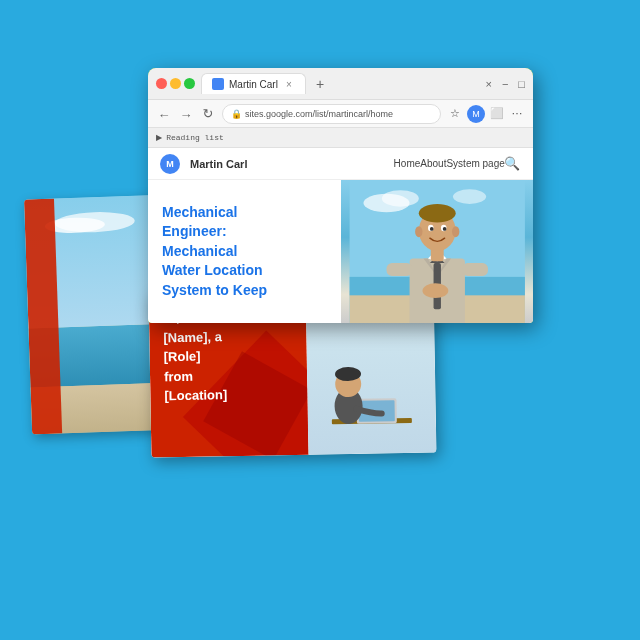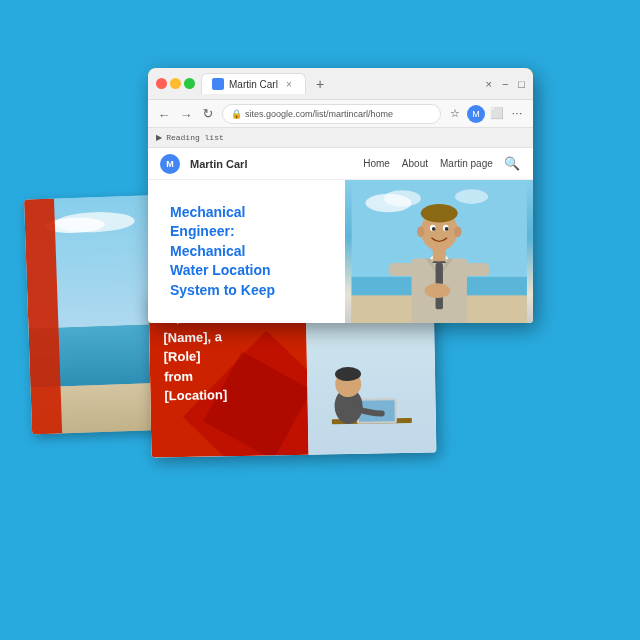--- a/index.html
+++ b/index.html
@@ -295,40 +295,38 @@
       font-weight: bold;
     }
     .site-name {
       font-size: 11px;
       color: #333;
       font-weight: bold;
     }
     .nav-links {
       margin-left: auto;
       display: flex;
-      gap: 12px;
       align-items: center;
     }
     .nav-link {
       font-size: 10px;
       color: #444;
       cursor: pointer;
     }
     .nav-search {
       font-size: 13px;
       color: #444;
       cursor: pointer;
     }
 
     
     .website-hero {
       display: flex;
       background: white;
       height: calc(100% - 112px);
-      padding-left: 8px;
     }
     .hero-text {
       width: 50%;
       padding: 15px 14px;
       display: flex;
       flex-direction: column;
       justify-content: center;
     }
     .hero-title {
       font-size: 14px;
@@ -428,21 +426,21 @@
   </div>
 
   <div class="website-nav">
     <div class="site-logo">
       <span>M</span>
     </div>
     <span class="site-name">Martin Carl</span>
     <div class="nav-links">
       <span class="nav-link">Home</span>
       <span class="nav-link">About</span>
-      <span class="nav-link">Martin page</span>
+      <span class="nav-link">System page</span>
       <span class="nav-search">🔍</span>
     </div>
   </div>
 
   <div class="website-hero">
     <div class="hero-text">
       <div class="hero-title">
         <span>Mechanical</span><br>
         <span>Engineer:</span><br>
         <span>Mechanical</span><br>

